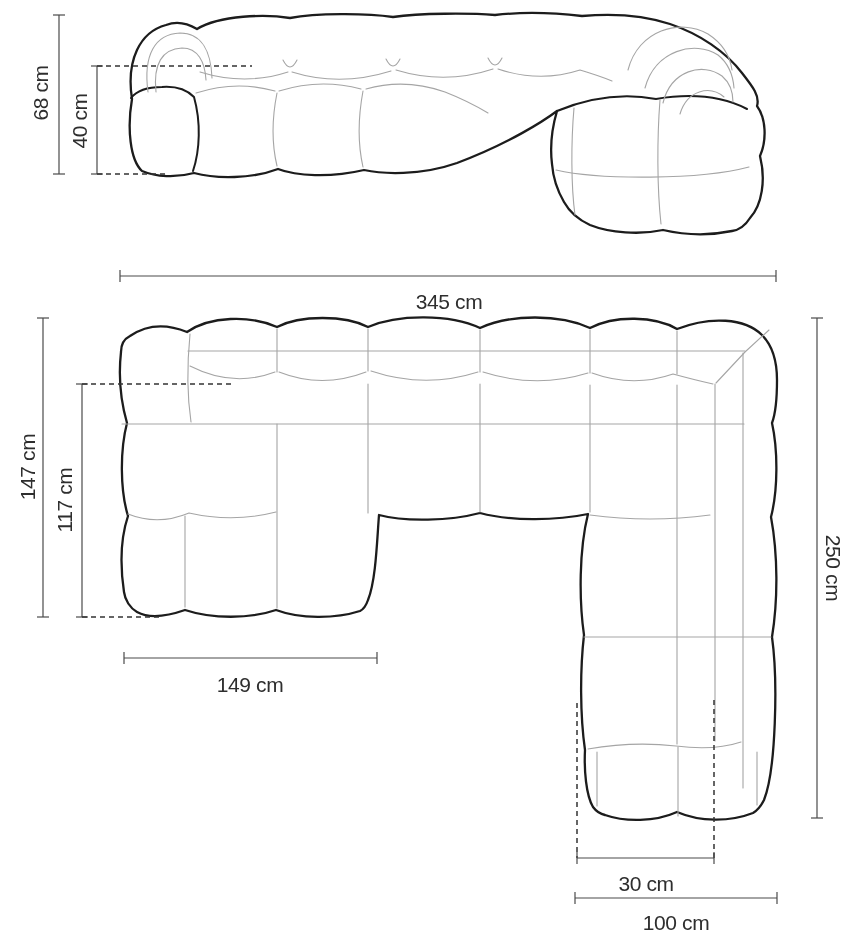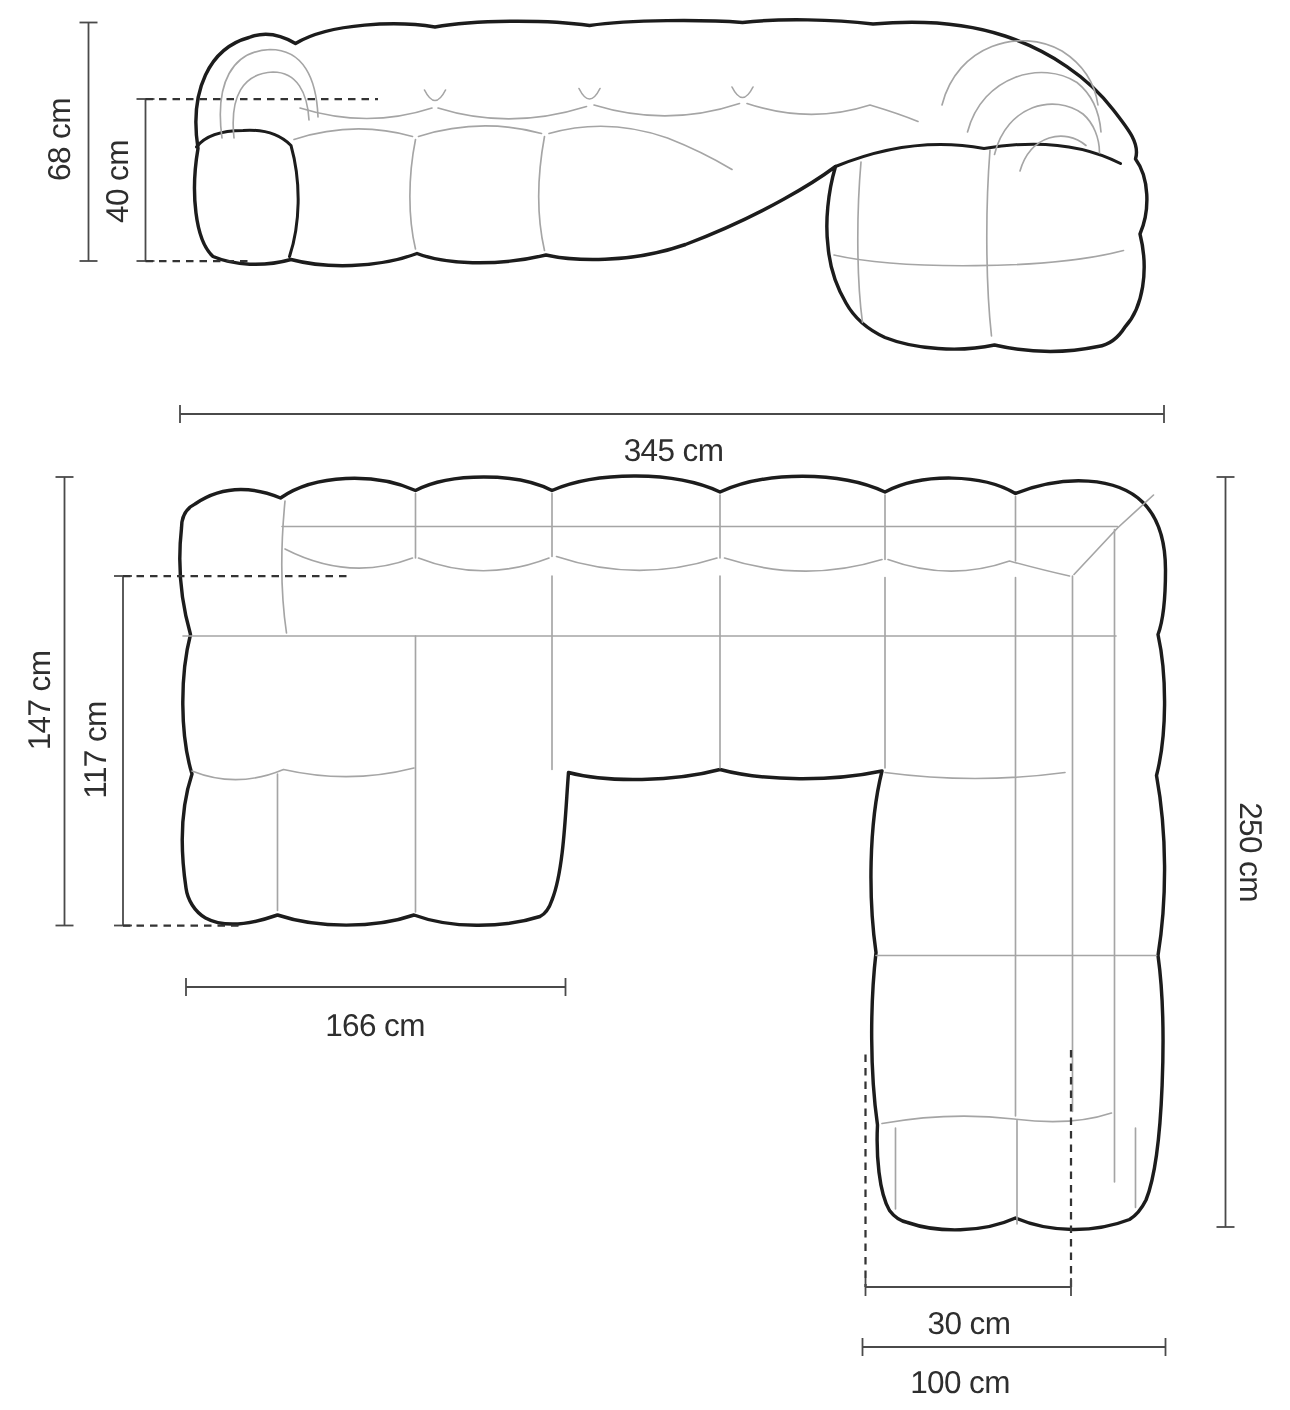--- a/index.html
+++ b/index.html
@@ -208,16 +208,16 @@
       </g>
     </g>
   </svg>
 
   <div class="label v-ccw" style="left:40px;top:93px;">68 cm</div>
   <div class="label v-ccw" style="left:79px;top:121px;">40 cm</div>
   <div class="label" style="left:449px;top:257px;margin-top:44px;">345 cm</div>
   <div class="label v-ccw" style="left:27px;top:467px;">147 cm</div>
   <div class="label v-ccw" style="left:64px;top:500px;">117 cm</div>
   <div class="label v-cw" style="left:833px;top:568px;">250 cm</div>
-  <div class="label" style="left:250px;top:684px;">166 cm</div>
+  <div class="label" style="left:250px;top:684px;">149 cm</div>
   <div class="label" style="left:646px;top:883px;">30 cm</div>
-  <div class="label" style="left:640px;top:922px;text-align:center;">100 cm</div>
+  <div class="label" style="left:676px;top:922px;text-align:center;">100 cm</div>
 </div>
 
 </body></html>

